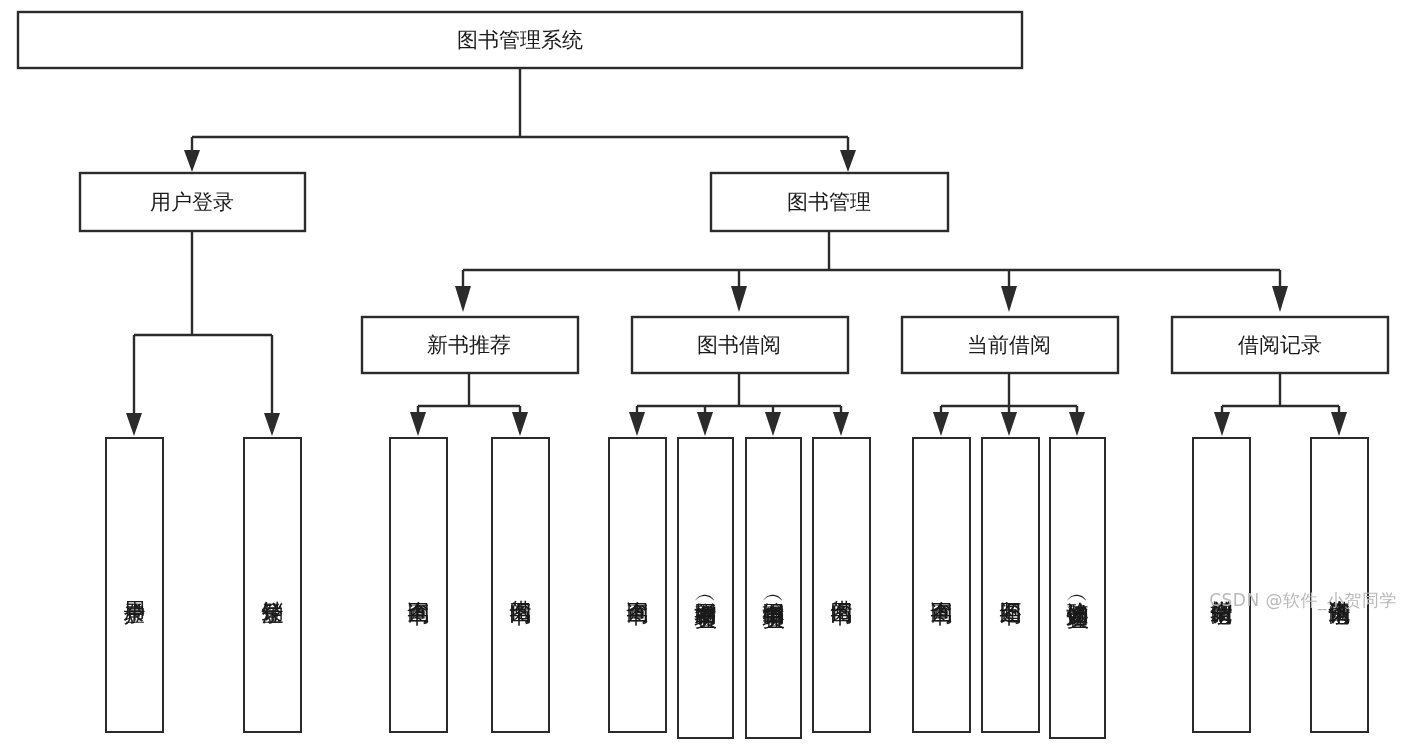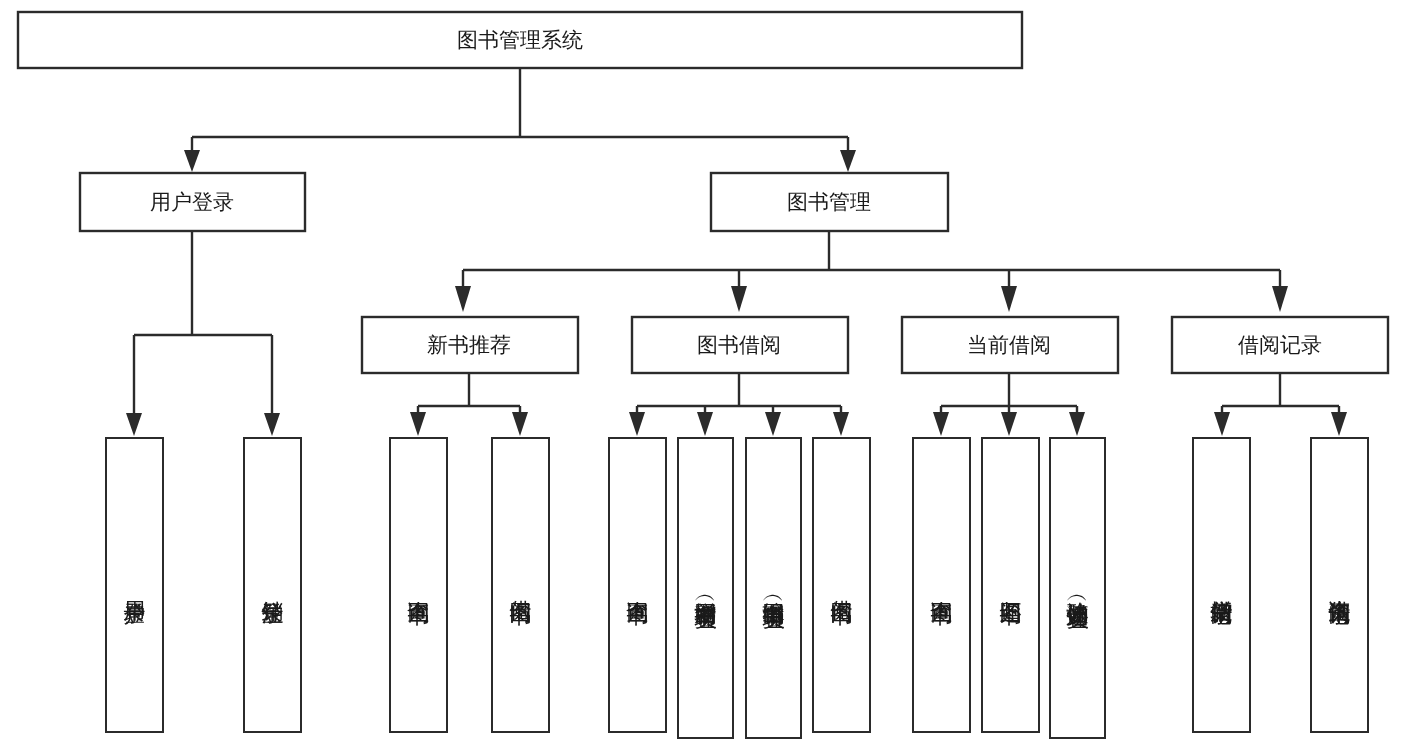--- a/index.html
+++ b/index.html
@@ -234,14 +234,15 @@
     <span class="vnode-label">确认归还（管理员）</span>
   </div>
 
   <div class="vnode" style="left:1192px; top:437px; width:59px; height:296px;">
     <span class="vnode-label">新增借阅记录</span>
   </div>
   <div class="vnode" style="left:1310px; top:437px; width:59px; height:296px;">
     <span class="vnode-label">查询借阅记录</span>
   </div>
 
+  <div class="watermark">CSDN @软件_小贺同学</div>
 
 </div>
 
 </body></html>

